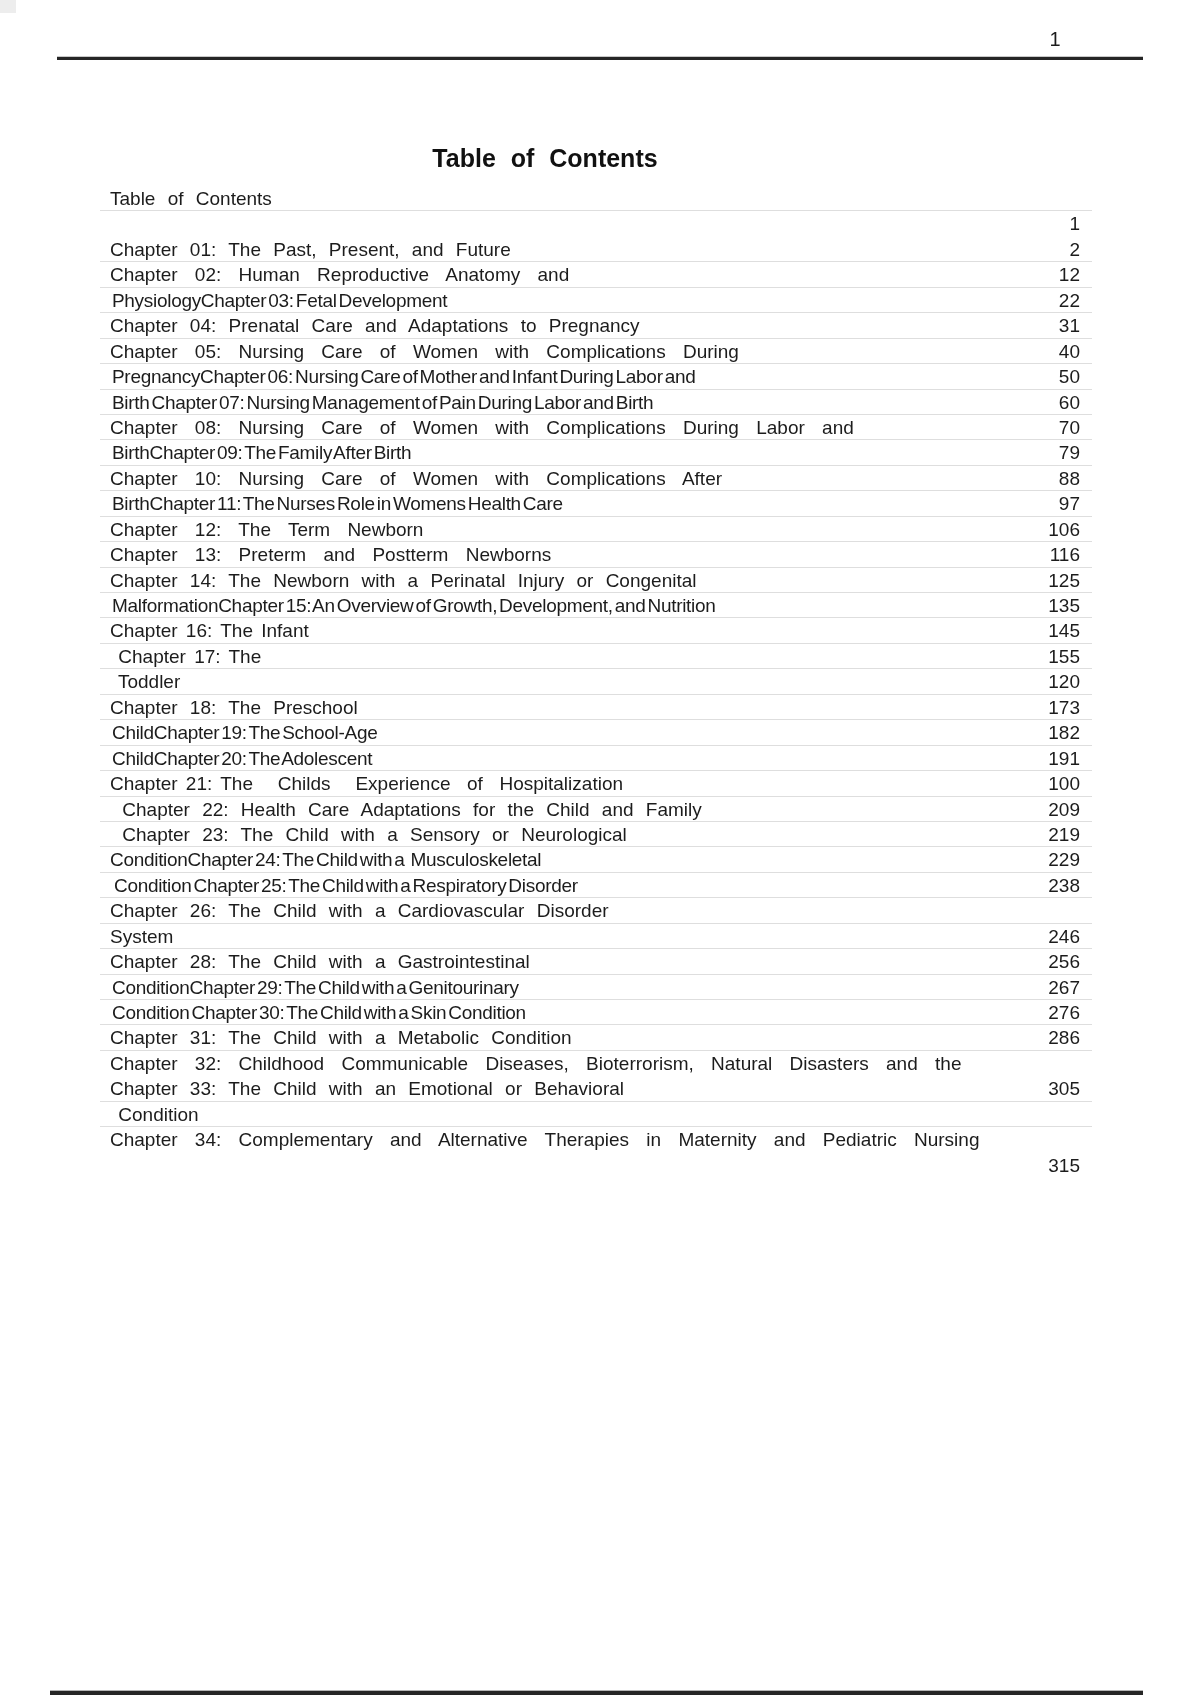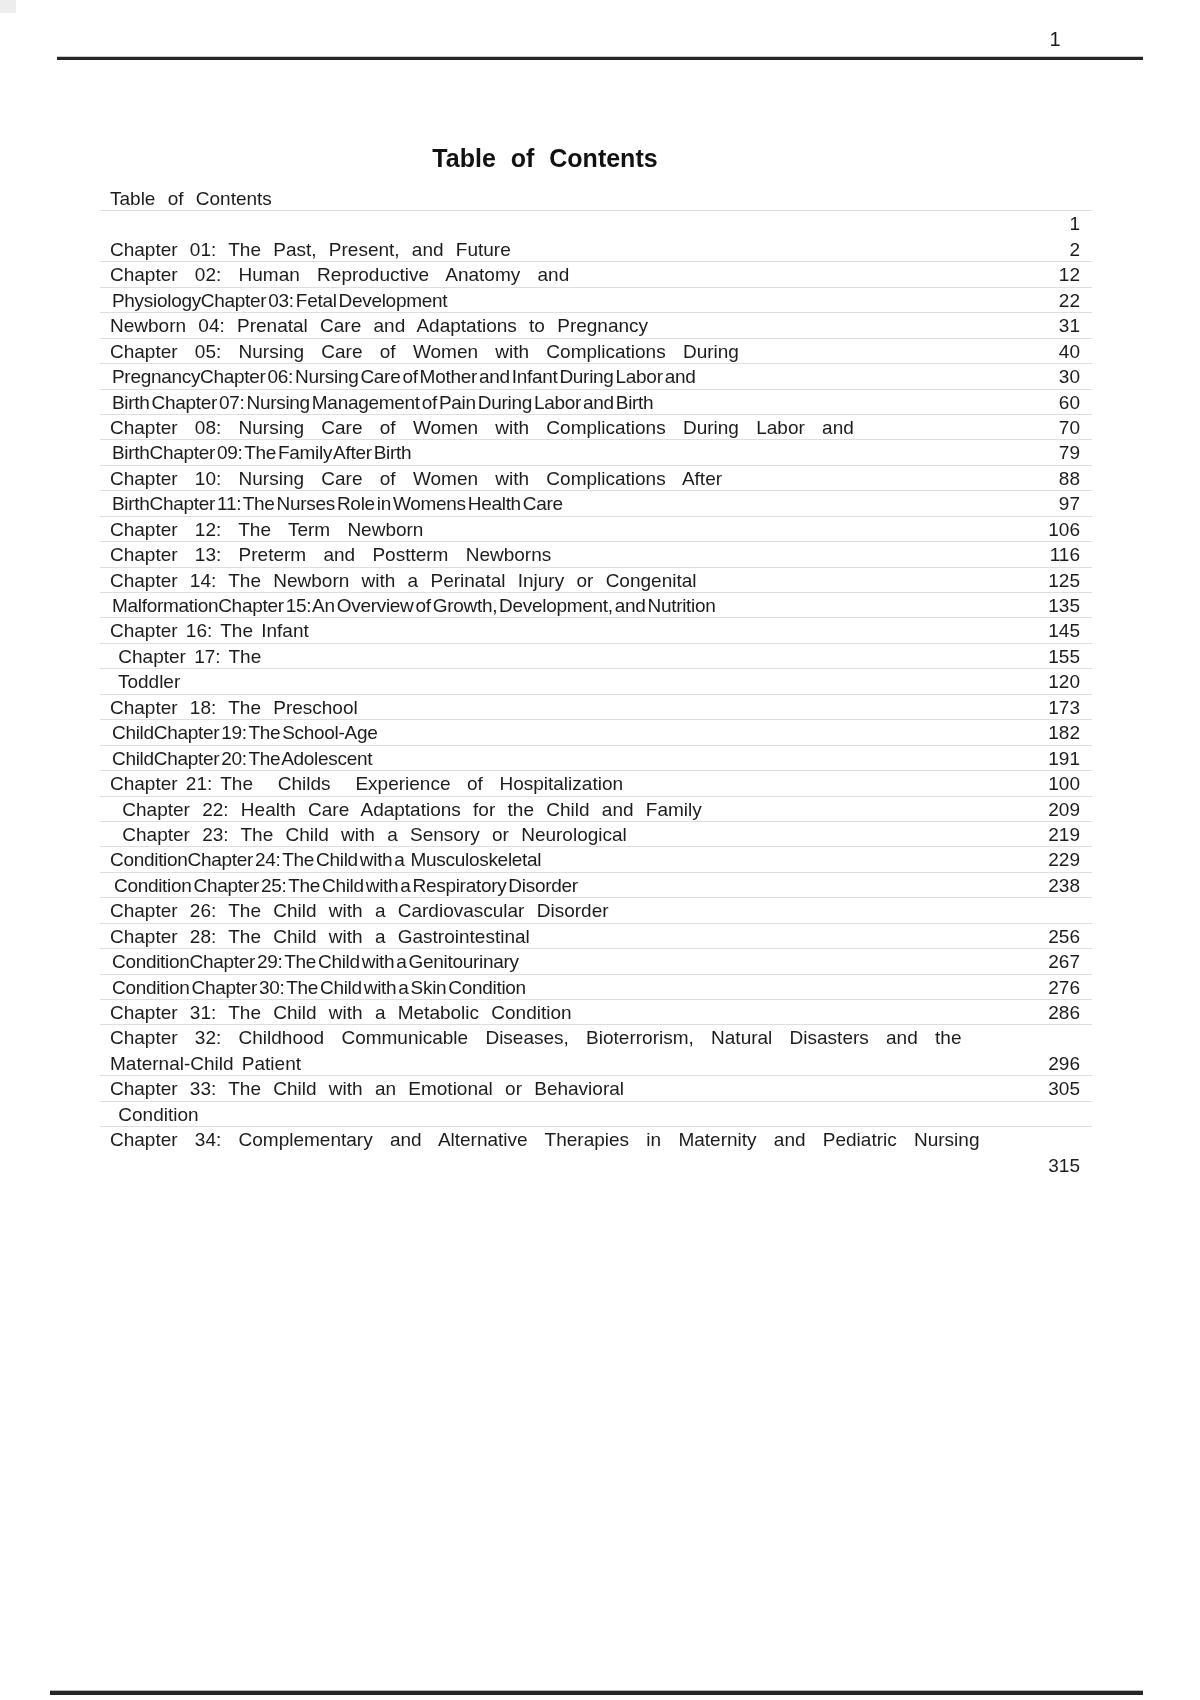--- a/index.html
+++ b/index.html
@@ -114,32 +114,32 @@
     <span class="label">Chapter 02: Human Reproductive Anatomy and</span>
     <span class="pagenum">12</span>
   </div>
 
   <div class="row b c">
     <span class="label"> PhysiologyChapter 03: Fetal Development</span>
     <span class="pagenum">22</span>
   </div>
 
   <div class="row b j">
-    <span class="label">Newborn 04: Prenatal Care and Adaptations to Pregnancy</span>
+    <span class="label">Chapter 04: Prenatal Care and Adaptations to Pregnancy</span>
     <span class="pagenum">31</span>
   </div>
 
   <div class="row b w">
     <span class="label">Chapter 05: Nursing Care of Women with Complications During</span>
     <span class="pagenum">40</span>
   </div>
 
   <div class="row b c">
     <span class="label"> PregnancyChapter 06: Nursing Care of Mother and Infant During Labor and</span>
-    <span class="pagenum">30</span>
+    <span class="pagenum">50</span>
   </div>
 
   <div class="row b c">
     <span class="label"> Birth Chapter 07: Nursing Management of Pain During Labor and Birth</span>
     <span class="pagenum">60</span>
   </div>
 
   <div class="row b w">
     <span class="label">Chapter 08: Nursing Care of Women with Complications During Labor and</span>
     <span class="pagenum">70</span>
@@ -234,20 +234,24 @@
     <span class="label">  Condition Chapter 25: The Child with a Respiratory Disorder</span>
     <span class="pagenum">238</span>
   </div>
 
   <div class="row b j">
     <span class="label">Chapter 26: The Child with a Cardiovascular Disorder</span>
     <span class="pagenum"></span>
   </div>
 
 
+  <div class="row b">
+    <span class="label">System</span>
+    <span class="pagenum">246</span>
+  </div>
 
   <div class="row b j">
     <span class="label">Chapter 28: The Child with a Gastrointestinal</span>
     <span class="pagenum">256</span>
   </div>
 
   <div class="row b c">
     <span class="label"> ConditionChapter 29: The Child with a Genitourinary</span>
     <span class="pagenum">267</span>
   </div>
@@ -260,24 +264,20 @@
   <div class="row b j">
     <span class="label">Chapter 31: The Child with a Metabolic Condition</span>
     <span class="pagenum">286</span>
   </div>
 
   <div class="row w">
     <span class="label">Chapter 32: Childhood Communicable Diseases, Bioterrorism, Natural Disasters and the</span>
     <span class="pagenum"></span>
   </div>
 
-  <div class="row b">
-    <span class="label">Maternal-Child Patient</span>
-    <span class="pagenum">296</span>
-  </div>
 
   <div class="row b j">
     <span class="label">Chapter 33: The Child with an Emotional or Behavioral</span>
     <span class="pagenum">305</span>
   </div>
 
   <div class="row b">
     <span class="label"> Condition</span>
     <span class="pagenum"></span>
   </div>

